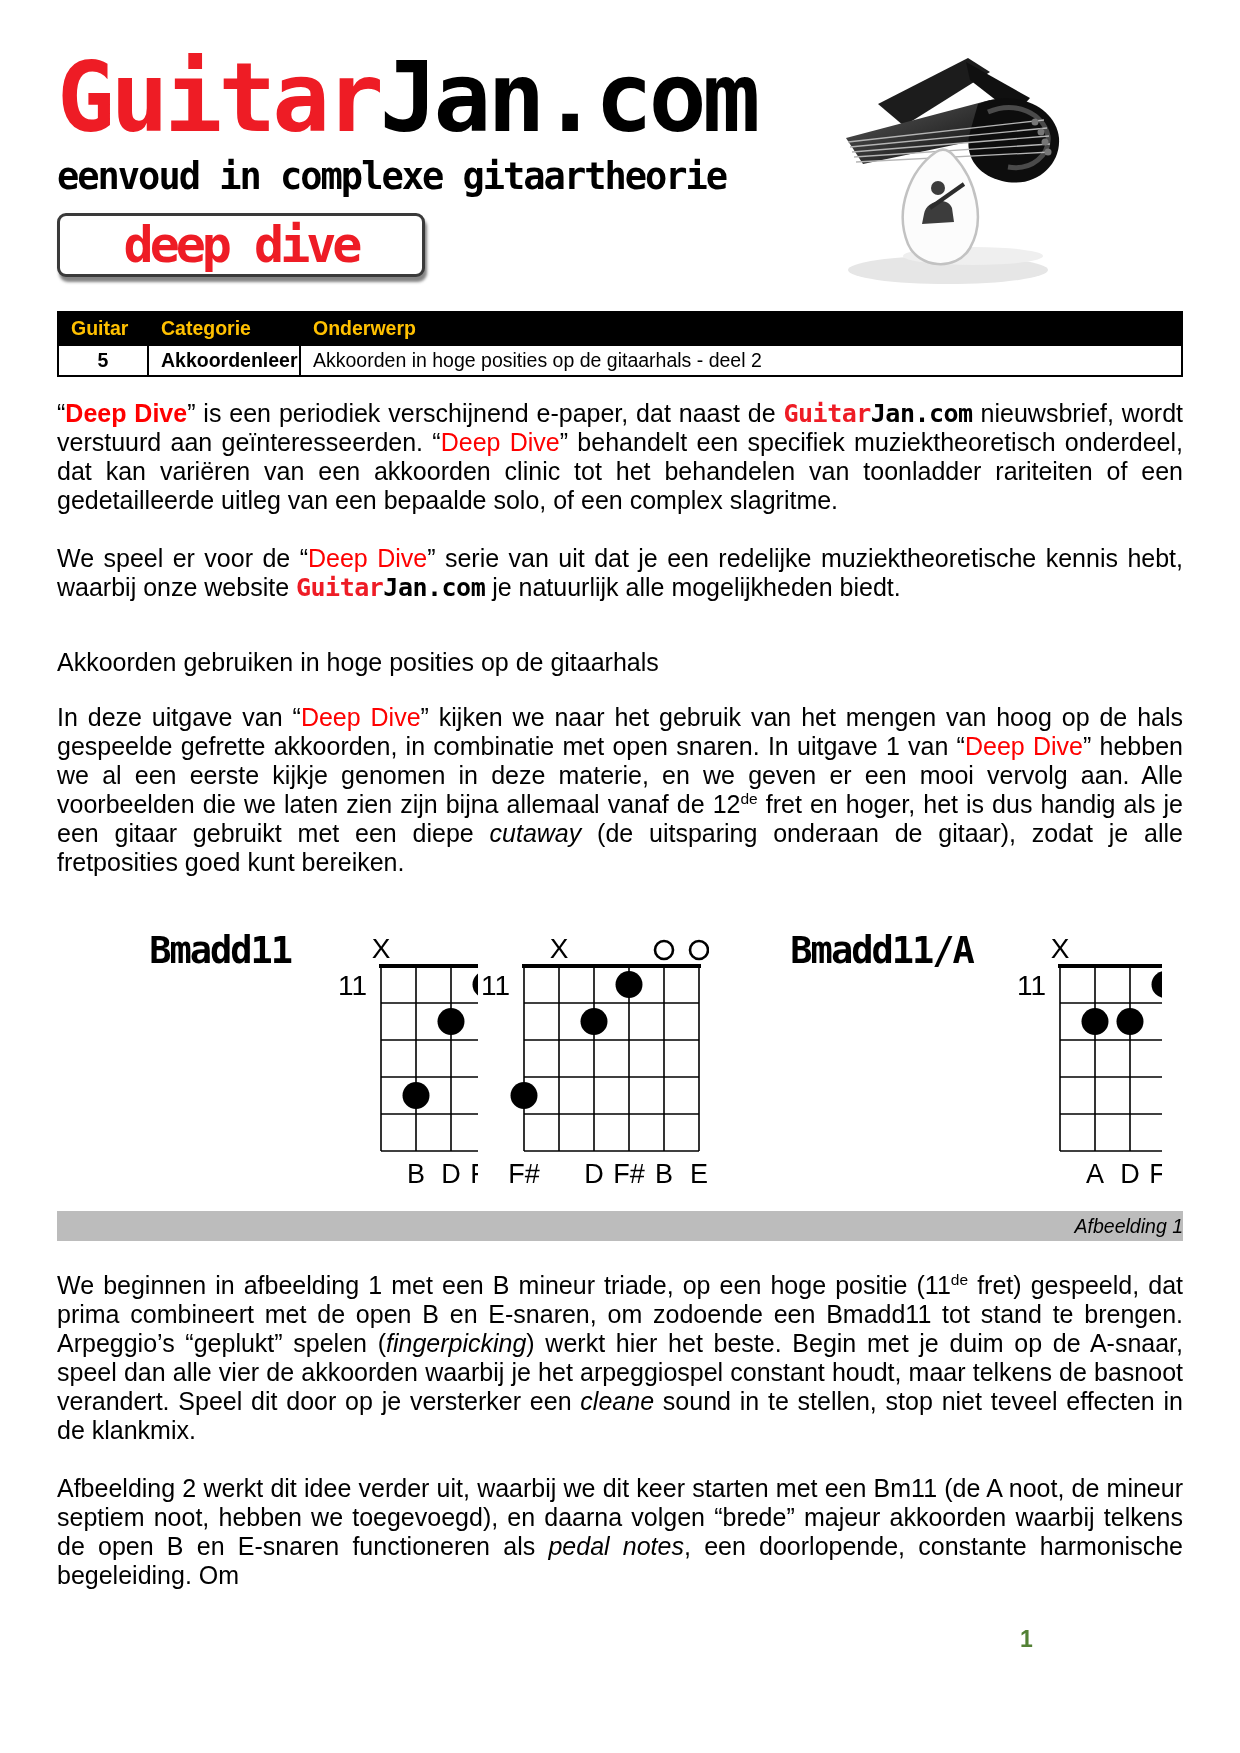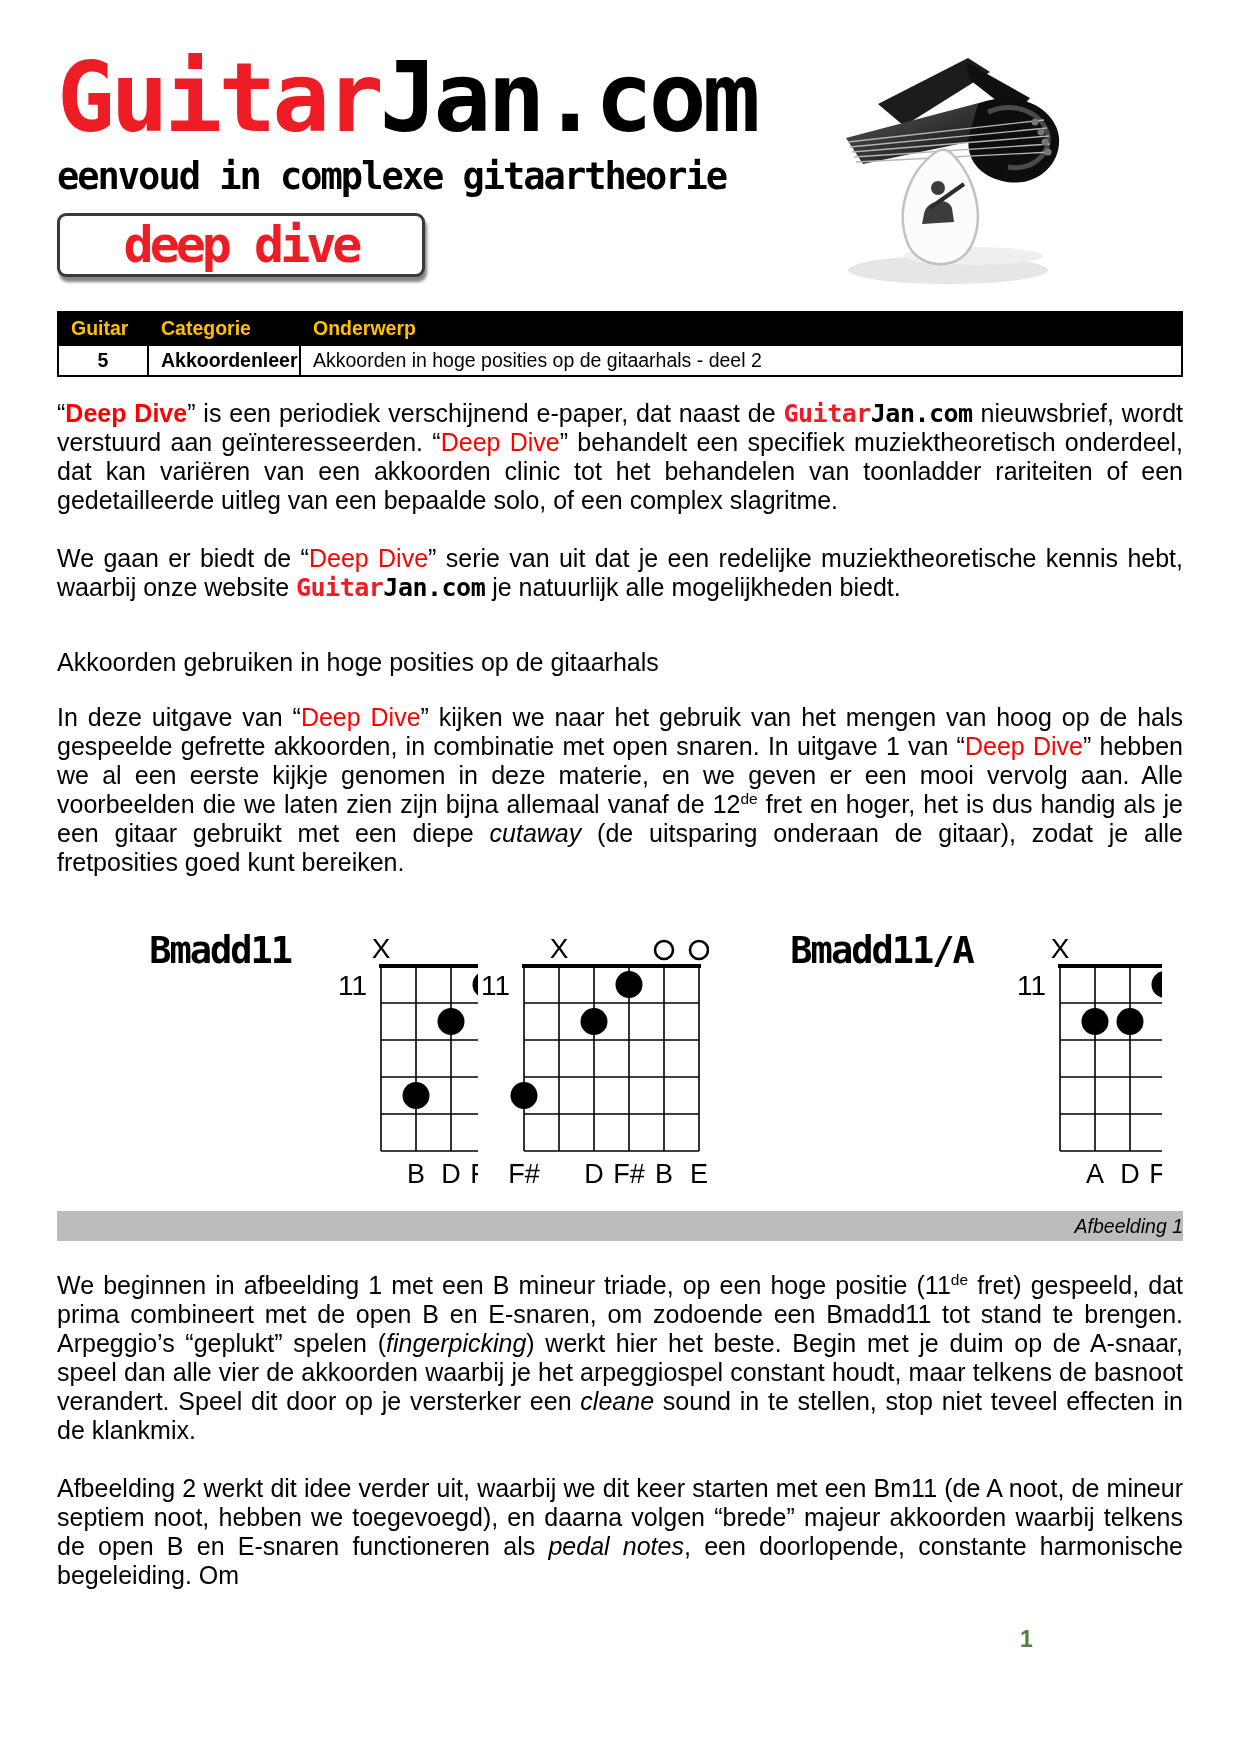--- a/index.html
+++ b/index.html
@@ -131,21 +131,21 @@
     </tr>
     <tr>
       <td class="cell-uitgave">5</td>
       <td class="cell-categorie">Akkoordenleer</td>
       <td>Akkoorden in hoge posities op de gitaarhals - deel 2</td>
     </tr>
   </tbody>
     </table>
 
   <p class="para"><span>“</span><span class="rt-redbold">Deep Dive</span><span>” is een periodiek verschijnend e-paper, dat naast de </span><span class="rt-logored">Guitar</span><span class="rt-logoblack">Jan.com</span><span> nieuwsbrief, wordt verstuurd aan geïnteresseerden. “</span><span class="rt-red">Deep Dive</span><span>” behandelt een specifiek muziektheoretisch onderdeel, dat kan variëren van een akkoorden clinic tot het behandelen van toonladder rariteiten of een gedetailleerde uitleg van een bepaalde solo, of een complex slagritme.</span></p>
-  <p class="para"><span>We gaan er biedt de “</span><span class="rt-red">Deep Dive</span><span>” serie van uit dat je een redelijke muziektheoretische kennis hebt, waarbij onze website </span><span class="rt-logored">Guitar</span><span class="rt-logoblack">Jan.com</span><span> je natuurlijk alle mogelijkheden biedt.</span></p>
+  <p class="para"><span>We speel er voor de “</span><span class="rt-red">Deep Dive</span><span>” serie van uit dat je een redelijke muziektheoretische kennis hebt, waarbij onze website </span><span class="rt-logored">Guitar</span><span class="rt-logoblack">Jan.com</span><span> je natuurlijk alle mogelijkheden biedt.</span></p>
 
   <h1 class="section-heading">Akkoorden gebruiken in hoge posities op de gitaarhals</h1>
 
   <p class="para"><span>In deze uitgave van “</span><span class="rt-red">Deep Dive</span><span>” kijken we naar het gebruik van het mengen van hoog op de hals gespeelde gefrette akkoorden,  in combinatie met open snaren. In uitgave 1 van “</span><span class="rt-red">Deep Dive</span><span>” hebben we al een eerste kijkje genomen in deze materie, en we geven er een mooi vervolg aan. Alle voorbeelden die we laten zien zijn bijna allemaal vanaf de 12</span><span class="rt-sup">de</span><span> fret en hoger, het is dus handig als je een gitaar gebruikt met een diepe </span><span class="rt-italic">cutaway</span><span> (de uitsparing onderaan de gitaar), zodat je alle fretposities goed kunt bereiken.</span></p>
 
   <div class="chords">
       <div class="chord">
         <div class="chord-title">Bmadd11</div>
         <svg width="231" height="261">
           <text x="46" y="26" text-anchor="middle" font-size="28">X</text>

